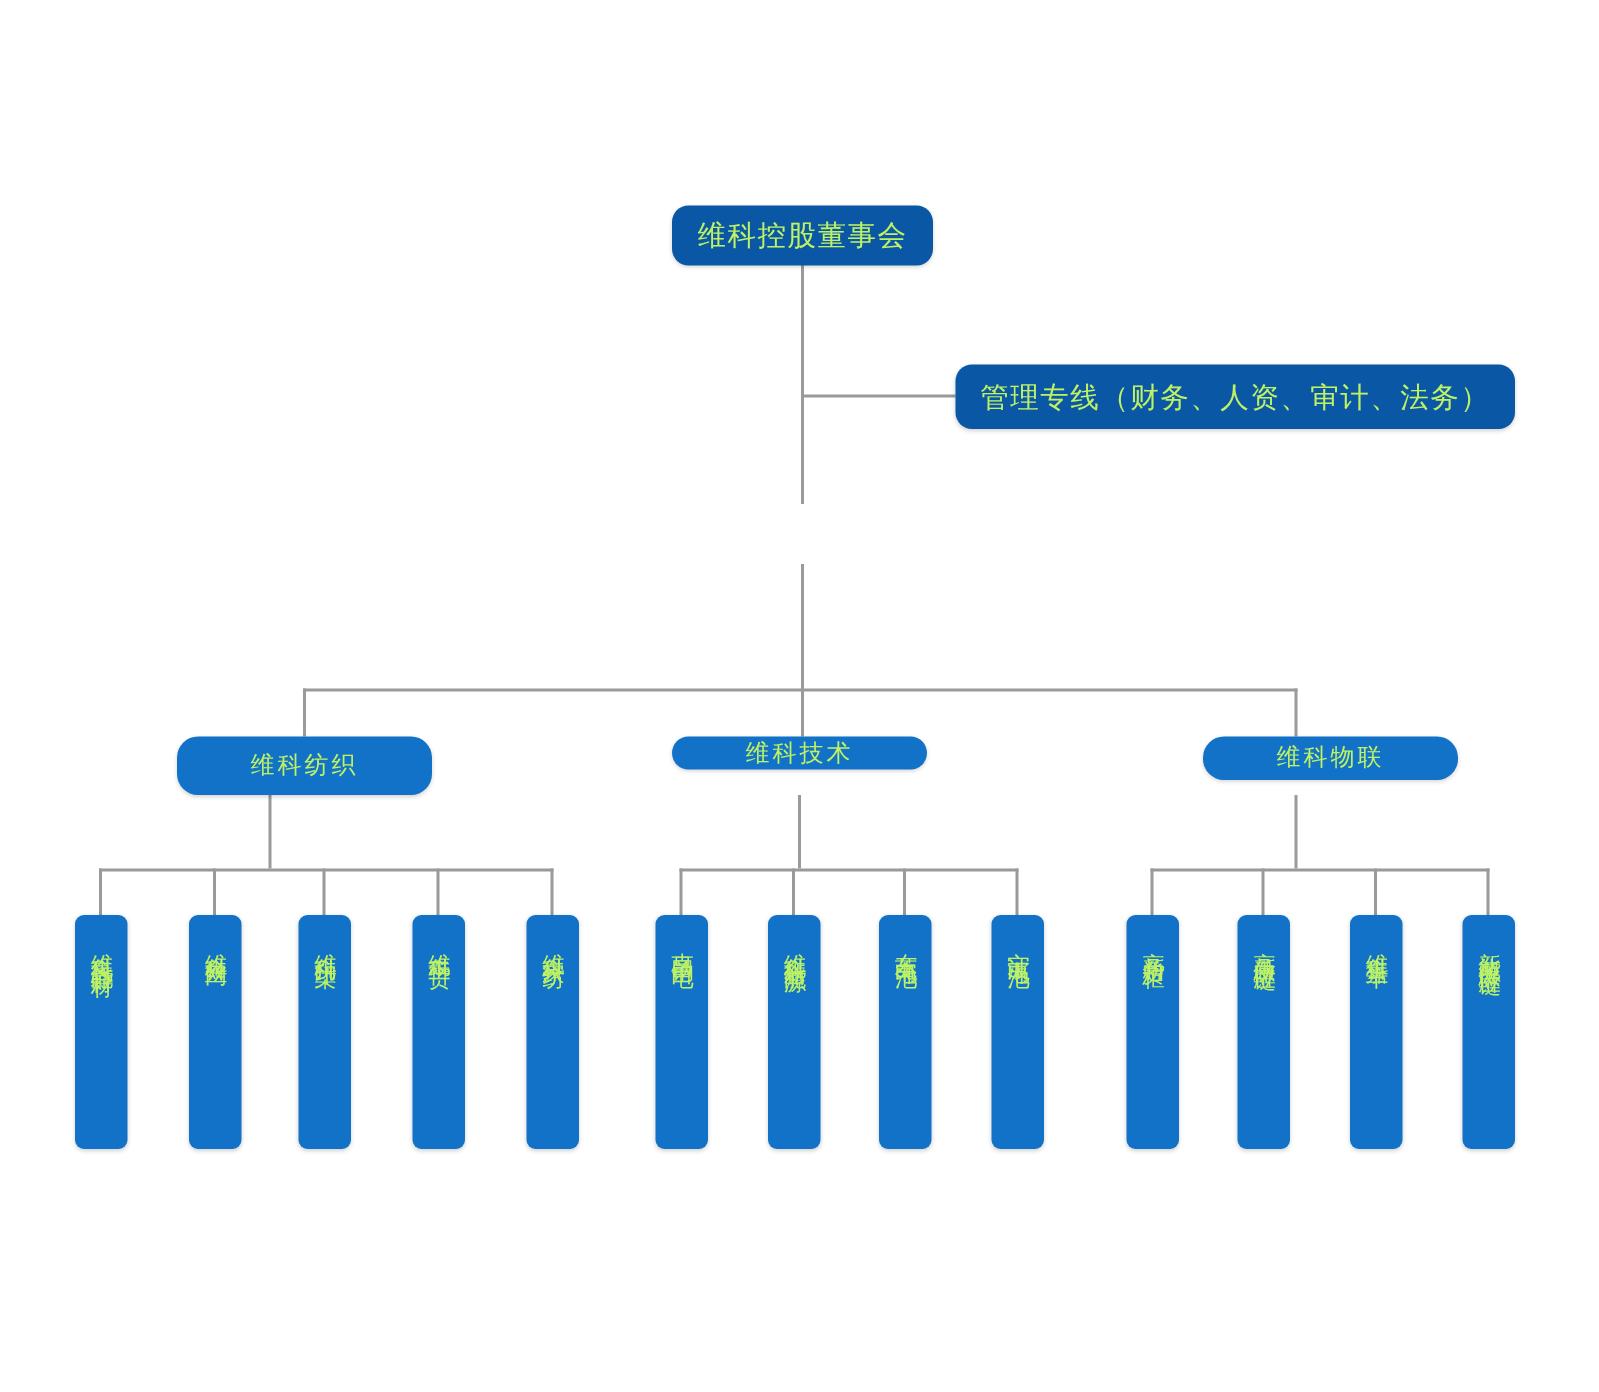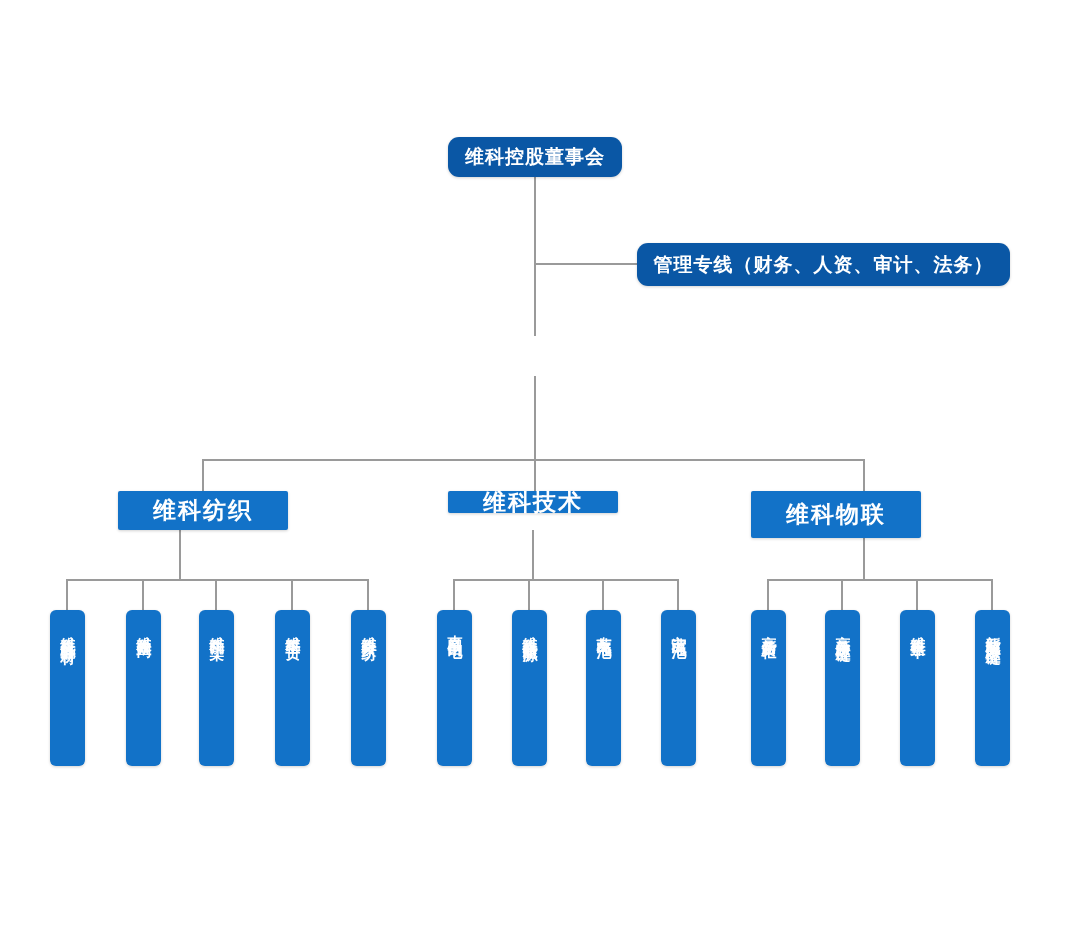--- a/index.html
+++ b/index.html
@@ -11,39 +11,39 @@
   .canvas {
     position: relative;
     width: 1066px;
     height: 928px;
     background: #ffffff;
     overflow: hidden;
   }
   
   .node {
     position: absolute;
-    color: #ffffff;
-    font-weight: bold;
+    color: #bef264;
+    font-weight: normal;
     display: flex;
     align-items: center;
     justify-content: center;
     box-sizing: border-box;
     text-align: left;
     box-shadow: 0 1px 3px rgba(0,0,0,0.18);
   }
   .node.dark {
     background: #0a57a5;
     border-radius: 11px;
     font-size: 19px;
     letter-spacing: 1px;
   }
   .node.bright {
     background: #1272c8;
-    border-radius: 2px;
-    font-size: 23px;
+    border-radius: 14px;
+    font-size: 16px;
     letter-spacing: 2px;
   }
   .node.leaf {
     background: #1272c8;
     border-radius: 6px;
     width: 35px;
     height: 156px;
     top: 610px;
     font-size: 15px;
     align-items: flex-start;
@@ -101,21 +101,21 @@
 
   <div class="node dark" style="left:448px; top:137px; width:174px; height:40px;">维科控股董事会</div>
 
   <div class="node dark" style="left:637px; top:243px; width:373px; height:43px;">管理专线（财务、人资、审计、法务）</div>
 
 
   <div class="node bright" style="left:118px; top:491px; width:170px; height:39px;">维科纺织</div>
 
   <div class="node bright" style="left:448px; top:491px; width:170px; height:22px;">维科技术</div>
 
-  <div class="node bright" style="left:751px; top:491px; width:170px; height:47px;">维科物联</div>
+  <div class="node bright" style="left:802px; top:491px; width:170px; height:29px;">维科物联</div>
 
   <div class="node leaf" style="left:50px;">
       <span class="vtext">维科氢能特材</span>
     </div>
   <div class="node leaf" style="left:126px;">
       <span class="vtext">维科丝网</span>
     </div>
   <div class="node leaf" style="left:199px;">
       <span class="vtext">维科印染</span>
     </div>

